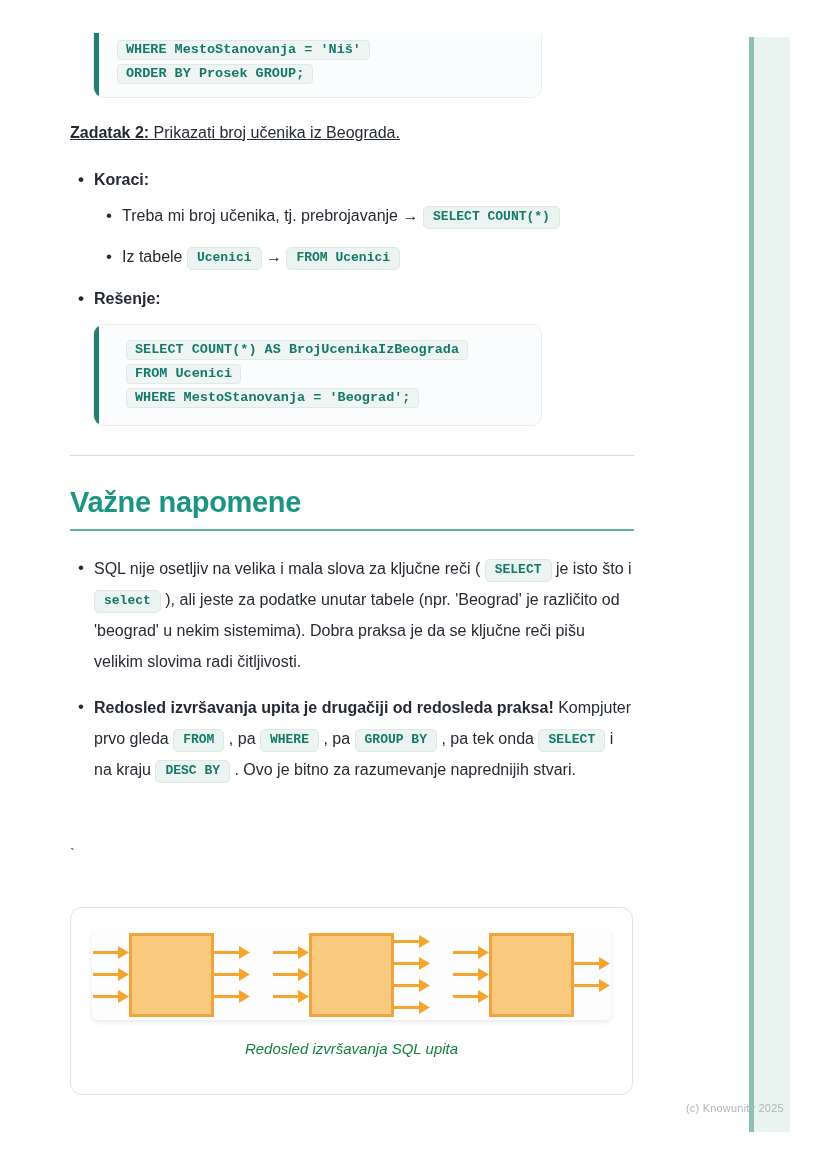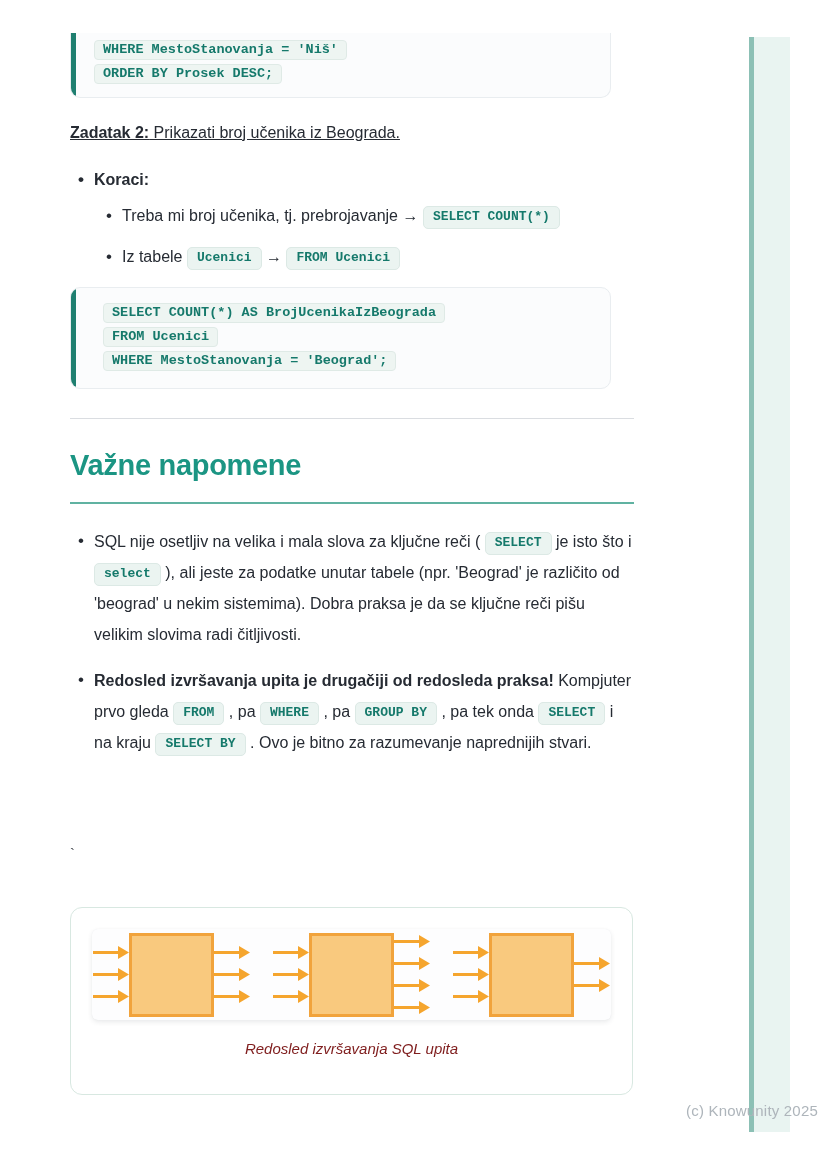--- a/index.html
+++ b/index.html
@@ -6,21 +6,21 @@
   html, body { background: #ffffff; }
   body {
     width: 828px; height: 1171px; position: relative; overflow: hidden;
     font-family: "Liberation Sans", sans-serif;
     color: #262b33;
   }
   .content { position: absolute; left: 70px; top: 0; width: 564px; }
 
   
   .code-card {
-    position: relative; width: 541px;
+    position: relative; margin-left: 23px; width: 449px;
     background: #fbfcfd; border: 1px solid #e9edf0; border-radius: 10px;
     padding: 13px 14px 13px 23px; overflow: hidden;
   }
   .code-card::before {
     content: ""; position: absolute; left: 0; top: 0; bottom: 0; width: 5px;
     background: var(--code-bar, #1f7f70);
   }
   .code-card.clipped-top {
     margin-top: 33px; border-top: none; border-radius: 0 0 10px 10px;
     padding-top: 5px; padding-bottom: 9px;
@@ -56,21 +56,21 @@
   .koraci-list .li2 { margin-top: 15px; }
   .koraci-list { margin-top: 14px; }
   .resenje-label { margin-top: 19px; }
   .resenje-card { margin-top: 16px; padding-left: 32px; }
 
   .divider { border: none; border-top: 1px solid #dadde1; margin: 29px 0 0; }
 
   .section-heading {
     margin-top: 30px; font-size: 29px; font-weight: 700; letter-spacing: -0.3px;
     color: var(--accent-teal, #1b9583);
-    padding-bottom: 20px; border-bottom: 2px solid #60b2a1;
+    padding-bottom: 10px; border-bottom: 2px solid #60b2a1;
   }
 
   .notes { margin-top: 22px; }
   .note { line-height: 31px; margin-bottom: 15px; }
   .note strong { font-weight: 700; }
 
   .stray { position: absolute; left: 70px; top: 845px; font-size: 15px; color: #3a3f46; }
 
   
   .figure-card {
@@ -86,65 +86,66 @@
   }
   .flow-group { display: flex; align-items: center; }
   .arrow-col { display: flex; flex-direction: column; gap: 9px; }
   .flow-box {
     width: 85px; height: 84px;
     background: var(--box-fill, #f9c97e);
     border: 3px solid var(--box-border, #f1a33c);
   }
   .figure-caption {
     margin-top: 20px; text-align: center; font-style: italic;
-    font-size: 15px; color: #7f1d1d;
+    font-size: 15px; color: #15803d;
   }
 
   
   .edge-line { position: absolute; left: 749px; top: 37px; width: 5px; height: 1095px; background: #8cc0b5; }
   .edge-pale { position: absolute; left: 754px; top: 37px; width: 36px; height: 1095px; background: #e9f4f1; }
 
   .copyright {
     position: absolute; left: 686px; top: 1102px; z-index: 5;
-    font-size: 15px; color: #aeb5bb; letter-spacing: 0.2px;
+    font-size: 11px; color: #aeb5bb; letter-spacing: 0.2px;
   }
 </style>
 </head>
 <body>
 
 <div class="content">
 
   <div class="code-card clipped-top">
       <div class="code-line">WHERE MestoStanovanja = 'Niš'</div>
-      <div class="code-line">ORDER BY Prosek DESC;</div>
+      <div class="code-line">ORDER BY Prosek GROUP;</div>
     </div>
 
   <p class="para mt24"><strong>Zadatak 2:</strong> Prikazati broj učenika iz Beograda.</p>
 
   <div class="li1 label koraci-label">Koraci:</div>
 
   <div class="koraci-list">
     <div class="li2">Treba mi broj učenika, tj. prebrojavanje → <code class="chip">SELECT COUNT(*)</code></div>
     <div class="li2">Iz tabele <code class="chip">Ucenici</code> → <code class="chip">FROM Ucenici</code></div>
   </div>
 
+  <div class="li1 label resenje-label">Rešenje:</div>
 
   <div class="code-card resenje-card">
       <div class="code-line">SELECT COUNT(*) AS BrojUcenikaIzBeograda</div>
       <div class="code-line">FROM Ucenici</div>
       <div class="code-line">WHERE MestoStanovanja = 'Beograd';</div>
     </div>
 
   <hr class="divider">
 
   <h2 class="section-heading">Važne napomene</h2>
 
   <div class="notes">
     <div class="li1 note">SQL nije osetljiv na velika i mala slova za ključne reči ( <code class="chip">SELECT</code> je isto što i <code class="chip">select</code> ), ali jeste za podatke unutar tabele (npr. 'Beograd' je različito od 'beograd' u nekim sistemima). Dobra praksa je da se ključne reči pišu velikim slovima radi čitljivosti.</div>
-    <div class="li1 note"><strong>Redosled izvršavanja upita je drugačiji od redosleda praksa!</strong> Kompjuter prvo gleda <code class="chip">FROM</code> , pa <code class="chip">WHERE</code> , pa <code class="chip">GROUP BY</code> , pa tek onda <code class="chip">SELECT</code> i na kraju <code class="chip">SELECT BY</code> . Ovo je bitno za razumevanje naprednijih stvari.</div>
+    <div class="li1 note"><strong>Redosled izvršavanja upita je drugačiji od redosleda praksa!</strong> Kompjuter prvo gleda <code class="chip">FROM</code> , pa <code class="chip">WHERE</code> , pa <code class="chip">GROUP BY</code> , pa tek onda <code class="chip">SELECT</code> i na kraju <code class="chip">DESC BY</code> . Ovo je bitno za razumevanje naprednijih stvari.</div>
   </div>
 
 </div>
 
 <div class="stray">`</div>
 
 <div class="figure-card">
   <div class="flow-panel">
       <div class="flow-group">
         <div class="arrow-col">

